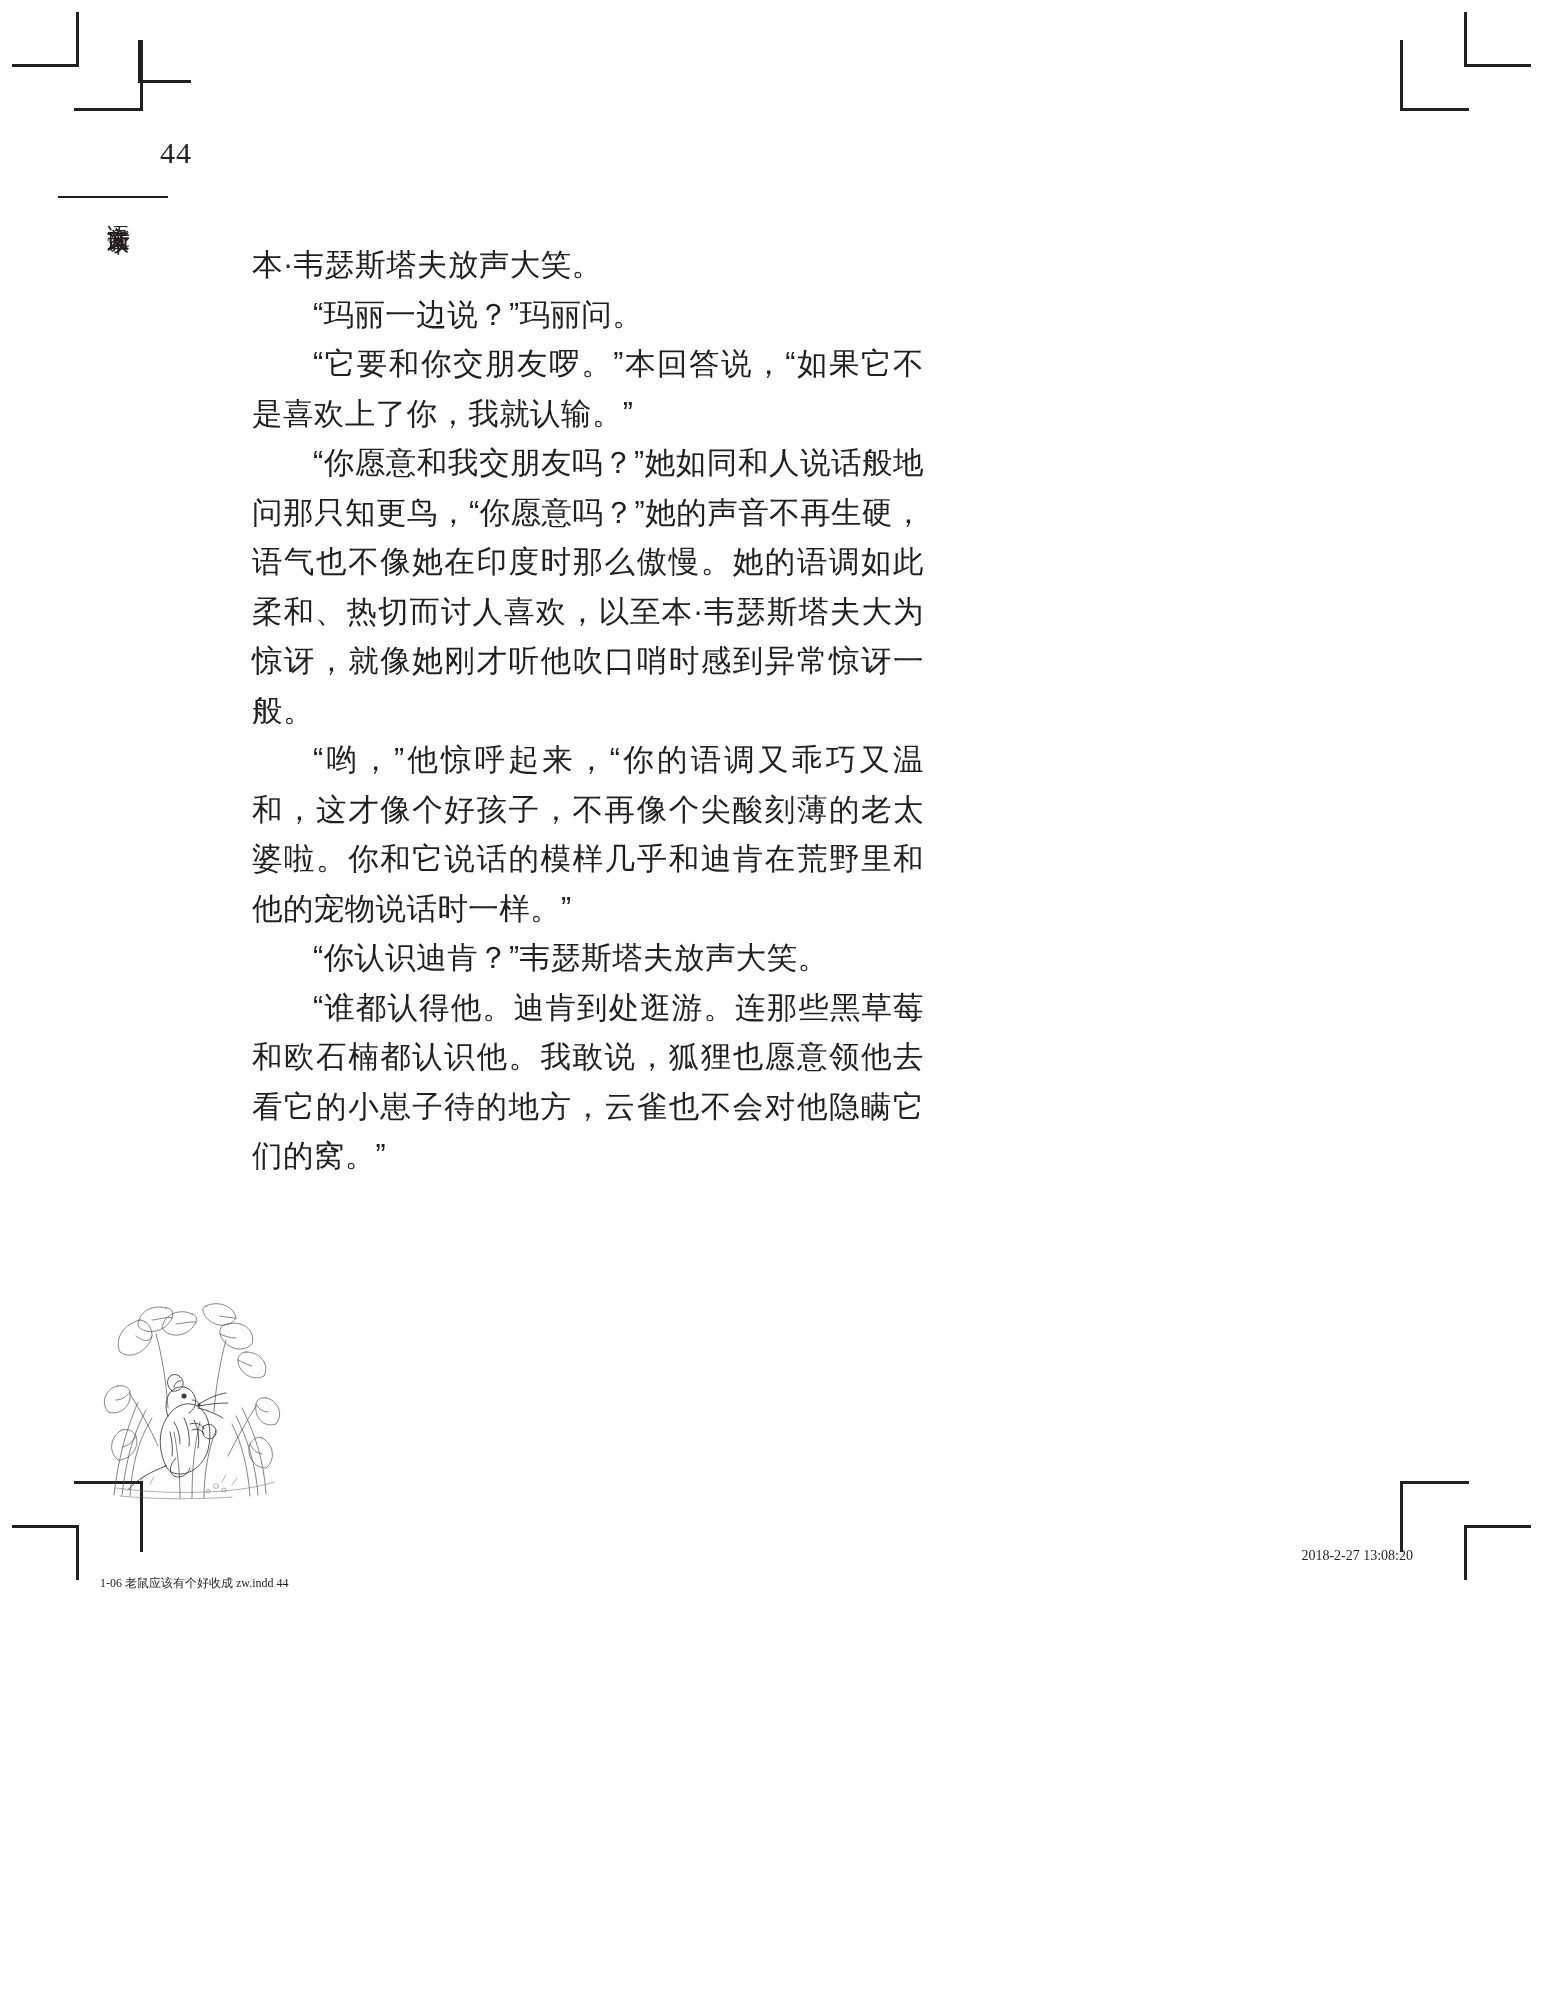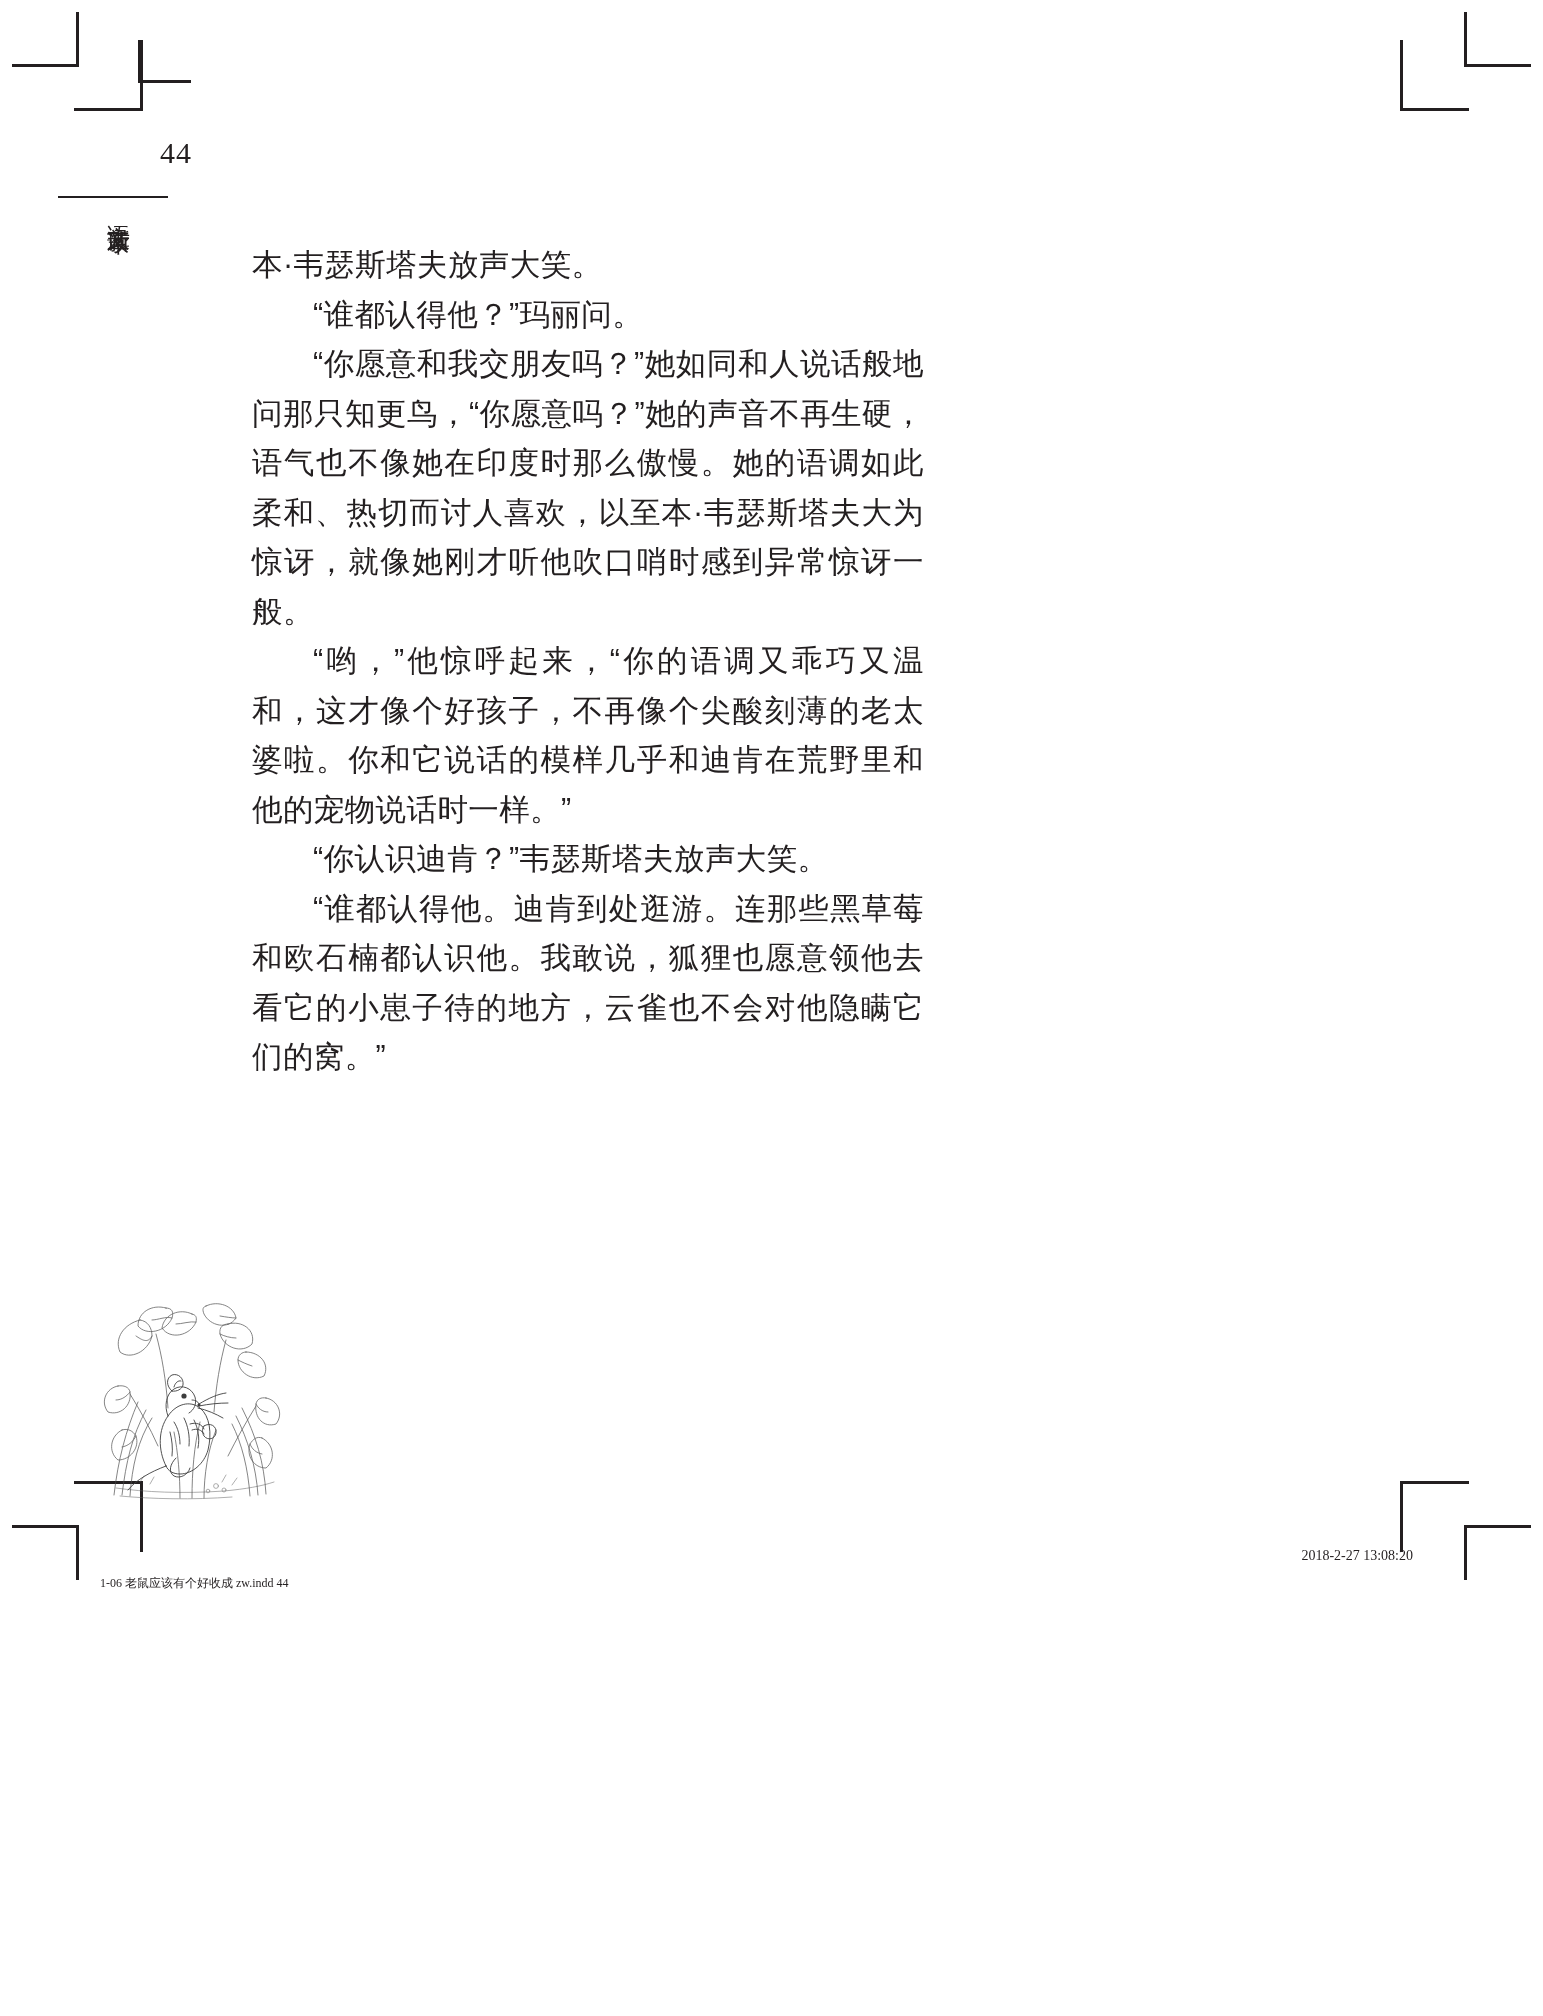--- a/index.html
+++ b/index.html
@@ -151,21 +151,22 @@
   <div class="crop crop-br-a"></div>
   <div class="crop crop-br-b"></div>
 
   <div id="page-number">44</div>
 
   <div id="running-head-rule"></div>
   <div id="running-head">语文新读本</div>
 
   <div id="body-column">
       <p class="para">本·韦瑟斯塔夫放声大笑。</p>
-      <p class="para indent">“谁都认得他？”玛丽问。</p>
+      <p class="para indent">“玛丽一边说？”玛丽问。</p>
+      <p class="para indent">“它要和你交朋友啰。”本回答说，“如果它不是喜欢上了你，我就认输。”</p>
       <p class="para indent">“你愿意和我交朋友吗？”她如同和人说话般地问那只知更鸟，“你愿意吗？”她的声音不再生硬，语气也不像她在印度时那么傲慢。她的语调如此柔和、热切而讨人喜欢，以至本·韦瑟斯塔夫大为惊讶，就像她刚才听他吹口哨时感到异常惊讶一般。</p>
       <p class="para indent">“哟，”他惊呼起来，“你的语调又乖巧又温和，这才像个好孩子，不再像个尖酸刻薄的老太婆啦。你和它说话的模样几乎和迪肯在荒野里和他的宠物说话时一样。”</p>
       <p class="para indent">“你认识迪肯？”韦瑟斯塔夫放声大笑。</p>
       <p class="para indent">“谁都认得他。迪肯到处逛游。连那些黑草莓和欧石楠都认识他。我敢说，狐狸也愿意领他去看它的小崽子待的地方，云雀也不会对他隐瞒它们的窝。”</p>
     </div>
 
   <div id="illustration">
     <svg viewBox="0 0 195 215" width="195" height="215" xmlns="http://www.w3.org/2000/svg" aria-hidden="true">
       <g stroke="#4a4a4a" fill="none" stroke-width="0.8" stroke-linecap="round" stroke-linejoin="round" opacity="0.85">
 

